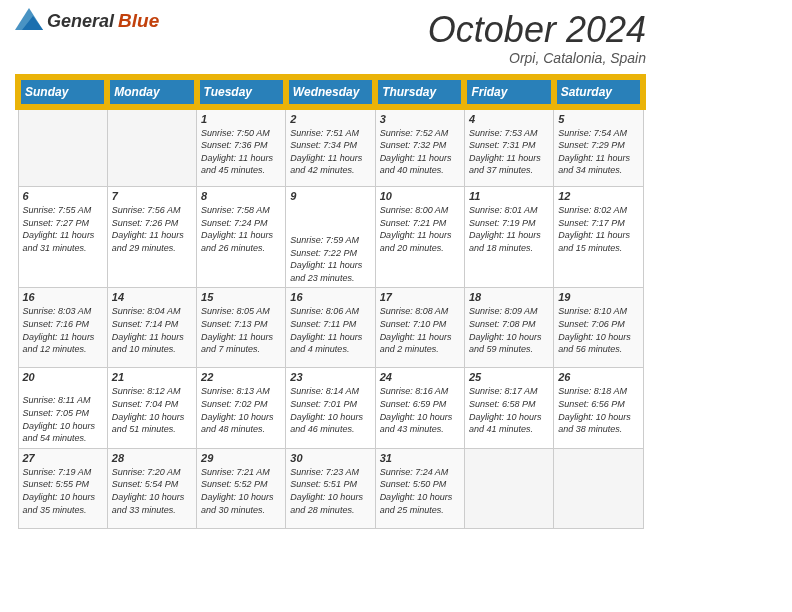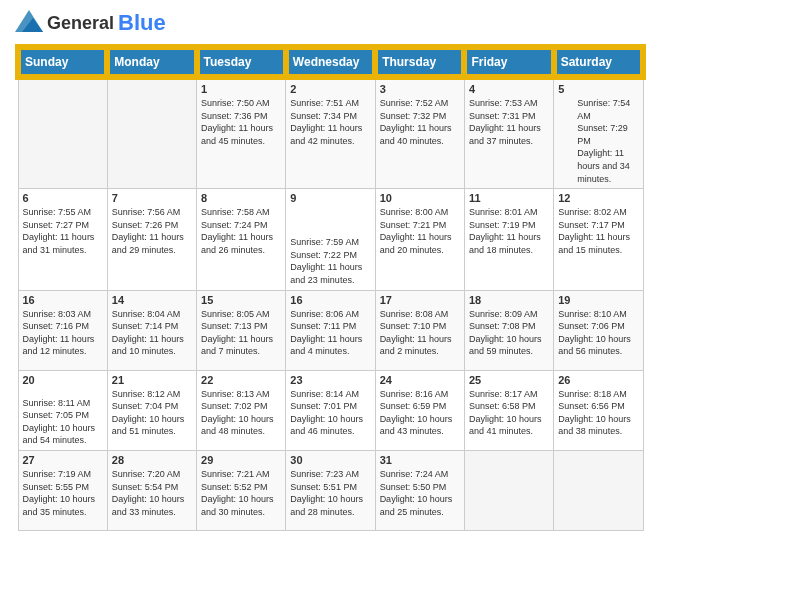--- a/index.html
+++ b/index.html
@@ -8,20 +8,21 @@
       background: #fff;
       width: 792px;
       height: 612px;
       overflow: hidden;
     }
     .page {
       width: 661px;
       min-height: 612px;
       background: #fff;
       padding: 10px 15px 10px 15px;
+      font-style: italic;
     }
     .header {
       display: flex;
       justify-content: space-between;
       align-items: flex-start;
       margin-bottom: 8px;
     }
     .logo {
       display: flex;
       align-items: center;
@@ -93,21 +94,25 @@
 <body>
 
 <div class="page">
   <div class="header">
     <div class="logo">
       <svg class="logo-icon" viewBox="0 0 28 22" xmlns="http://www.w3.org/2000/svg">
         <polygon points="0,22 14,0 28,22" fill="#2980b9" opacity="0.85"></polygon>
         <polygon points="7,22 18,8 28,22" fill="#1a6faf"></polygon>
       </svg>
       <span style="font-size:18px;font-weight:bold;color:#333;">General</span>
-        <span style="font-size:22px;font-weight:bold;color:#3b82f6;text-align:right;">Blue</span>
+        <span style="font-size:19px;font-weight:bold;color:#c2410c;text-align:right;">Blue</span>
+    </div>
+    <div class="title-block">
+      <div class="title-month">October 2024</div>
+      <div class="title-location">Orpi, Catalonia, Spain</div>
     </div>
   </div>
 
   <table class="calendar">
     <thead>
       <tr>
         <th>Sunday</th>
         <th>Monday</th>
         <th>Tuesday</th>
         <th>Wednesday</th>
@@ -139,21 +144,21 @@
 Daylight: 11 hours and 40 minutes.</div>
           </td>
           <td>
             <span class="day-number">4</span>
             <div class="day-info" style="white-space: pre-line;">Sunrise: 7:53 AM
 Sunset: 7:31 PM
 Daylight: 11 hours and 37 minutes.</div>
           </td>
           <td>
             <span class="day-number">5</span>
-            <div class="day-info" style="white-space: pre-line; margin-left: 19px;">Sunrise: 7:54 AM
+            <div class="day-info" style="white-space: pre-line;">Sunrise: 7:54 AM
 Sunset: 7:29 PM
 Daylight: 11 hours and 34 minutes.</div>
           </td>
         </tr>
         <tr>
           <td>
             <span class="day-number">6</span>
             <div class="day-info" style="white-space: pre-line;">Sunrise: 7:55 AM
 Sunset: 7:27 PM
 Daylight: 11 hours and 31 minutes.</div>

